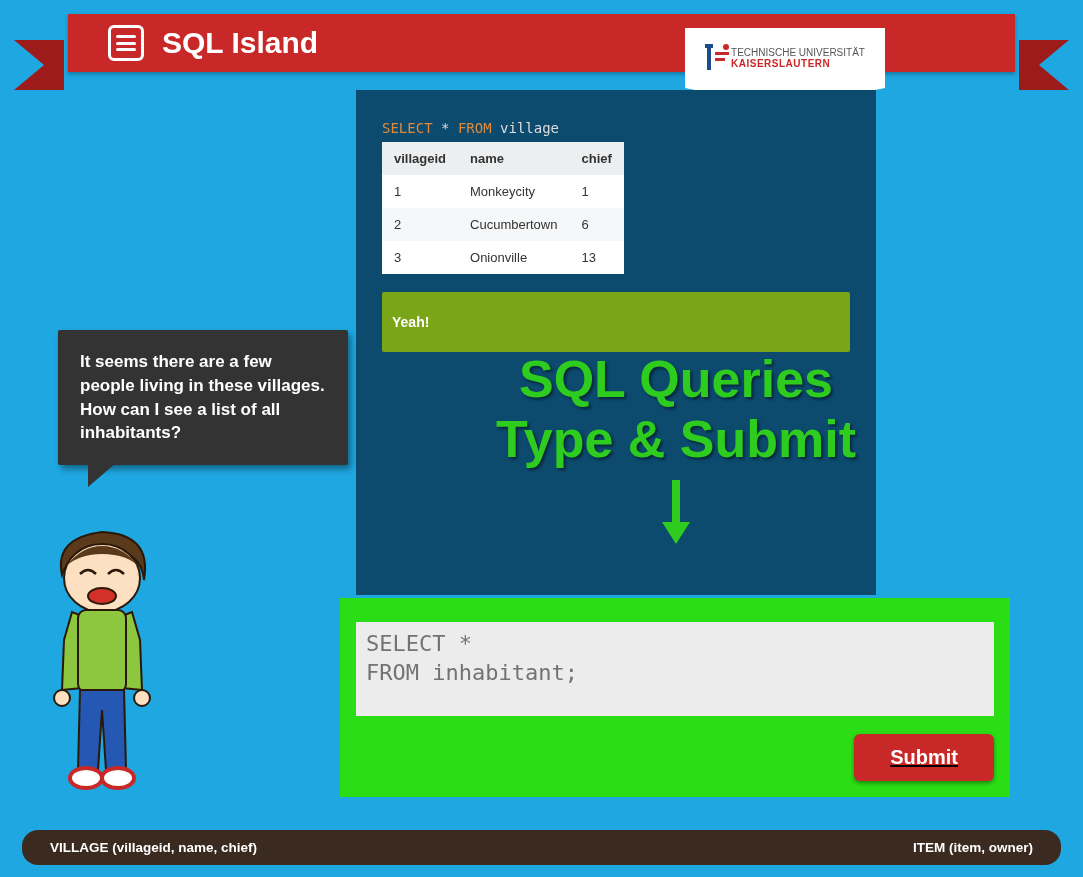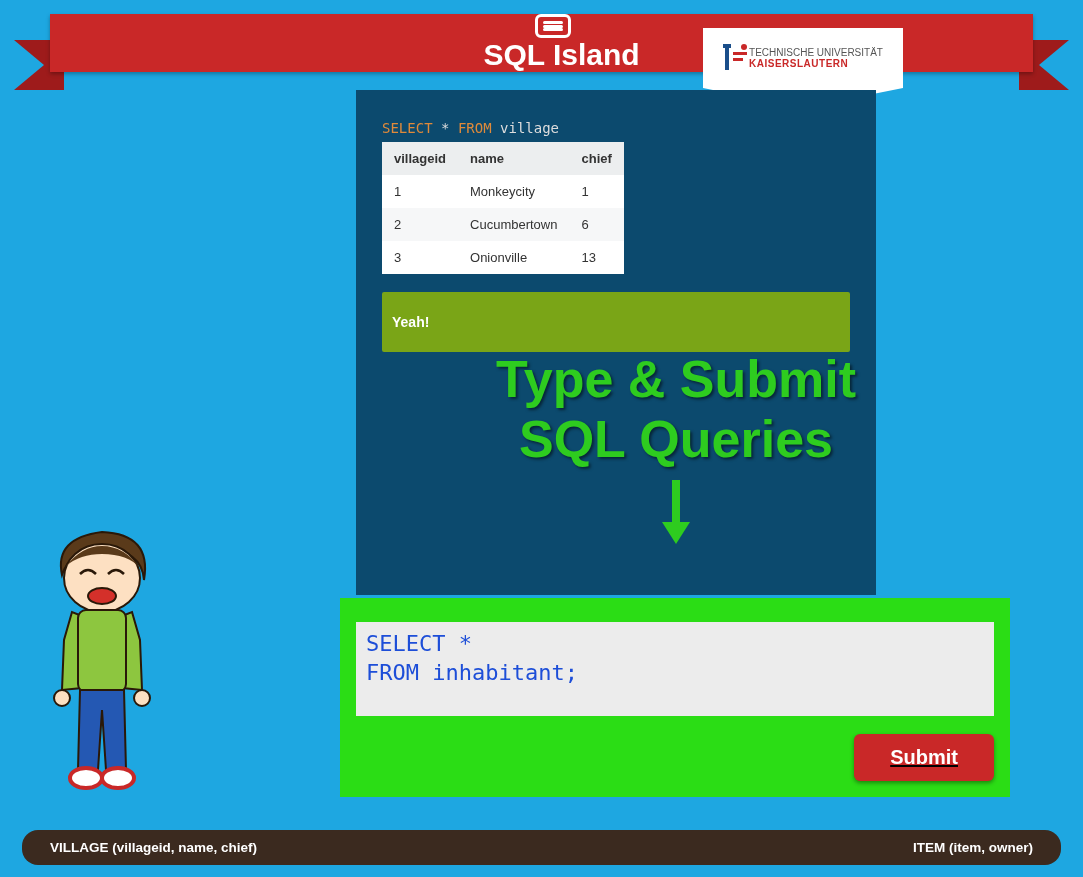--- a/index.html
+++ b/index.html
@@ -13,28 +13,27 @@
   }
   
   
   .header-wrap {
     position: relative;
     height: 90px;
   }
   .banner {
     background: #c92828;
     height: 58px;
-    margin: 0 50px;
+    margin: 0 68px;
     display: flex;
     align-items: center;
     padding-left: 40px;
     position: relative;
     top: 14px;
     box-shadow: 0 2px 4px rgba(0,0,0,0.3);
-    flex-direction: column;
   }
   .banner-tail-left, .banner-tail-right {
     position: absolute;
     top: 40px;
     width: 0; height: 0;
   }
   .banner-tail-left {
     left: 14px;
     border-top: 25px solid #9e1b1b;
     border-bottom: 25px solid #9e1b1b;
@@ -230,21 +229,21 @@
     width: 100%;
     height: 94px;
     border: none;
     background: #ececec;
     font-family: Menlo, Consolas, monospace;
     font-size: 22px;
     padding: 8px 10px;
     resize: none;
     outline: none;
     line-height: 1.3;
-    color: #1d4ed8;
+    color: #737373;
   }
   .submit-row {
     display: flex;
     justify-content: flex-end;
     margin-top: 14px;
     text-decoration: underline;
   }
   .submit-btn {
     background: #c92828;
     color: #fff;
@@ -300,20 +299,23 @@
       <div class="logo-text">
         <div class="line1">TECHNISCHE UNIVERSITÄT</div>
         <div class="line2">KAISERSLAUTERN</div>
       </div>
     </div>
   </div>
 </div>
 
 <div class="content">
 
+  <div class="dialog-box">
+    <span>It seems there are a few people living in these villages. How can I see a list of all inhabitants?</span>
+  </div>
 
   <div class="character">
     <svg viewBox="0 0 140 280">
 
       <path d="M30 55 Q22 18 70 12 Q120 14 112 60 Q110 30 70 28 Q38 30 30 55 Z" fill="#5a3a1a" stroke="#2a1808" stroke-width="2"></path>
 
       <ellipse cx="70" cy="58" rx="38" ry="34" fill="#fde0c2" stroke="#2a1808" stroke-width="2"></ellipse>
 
       <path d="M34 46 Q50 26 70 26 Q92 26 108 48 Q96 34 70 34 Q48 34 34 46 Z" fill="#5a3a1a"></path>
 
@@ -366,22 +368,22 @@
             <td>3</td>
             <td>Onionville</td>
             <td>13</td>
           </tr>
         </tbody>
     </table>
     <div class="feedback-bar">Yeah!</div>
   </div>
 
   <div class="overlay-hint">
+    <div class="big">SQL Queries</div>
     <div class="big">Type &amp; Submit</div>
-    <div class="big">SQL Queries</div>
     <div class="overlay-arrow">
       <svg width="40" height="70" viewBox="0 0 40 70">
         <line x1="20" y1="4" x2="20" y2="50" stroke="#2ecc1f" stroke-width="8"></line>
         <polygon points="6,46 34,46 20,68" fill="#2ecc1f"></polygon>
       </svg>
     </div>
   </div>
 
   <div class="query-pad">
     <textarea class="query-textarea" id="sql-editor" style="">SELECT *

